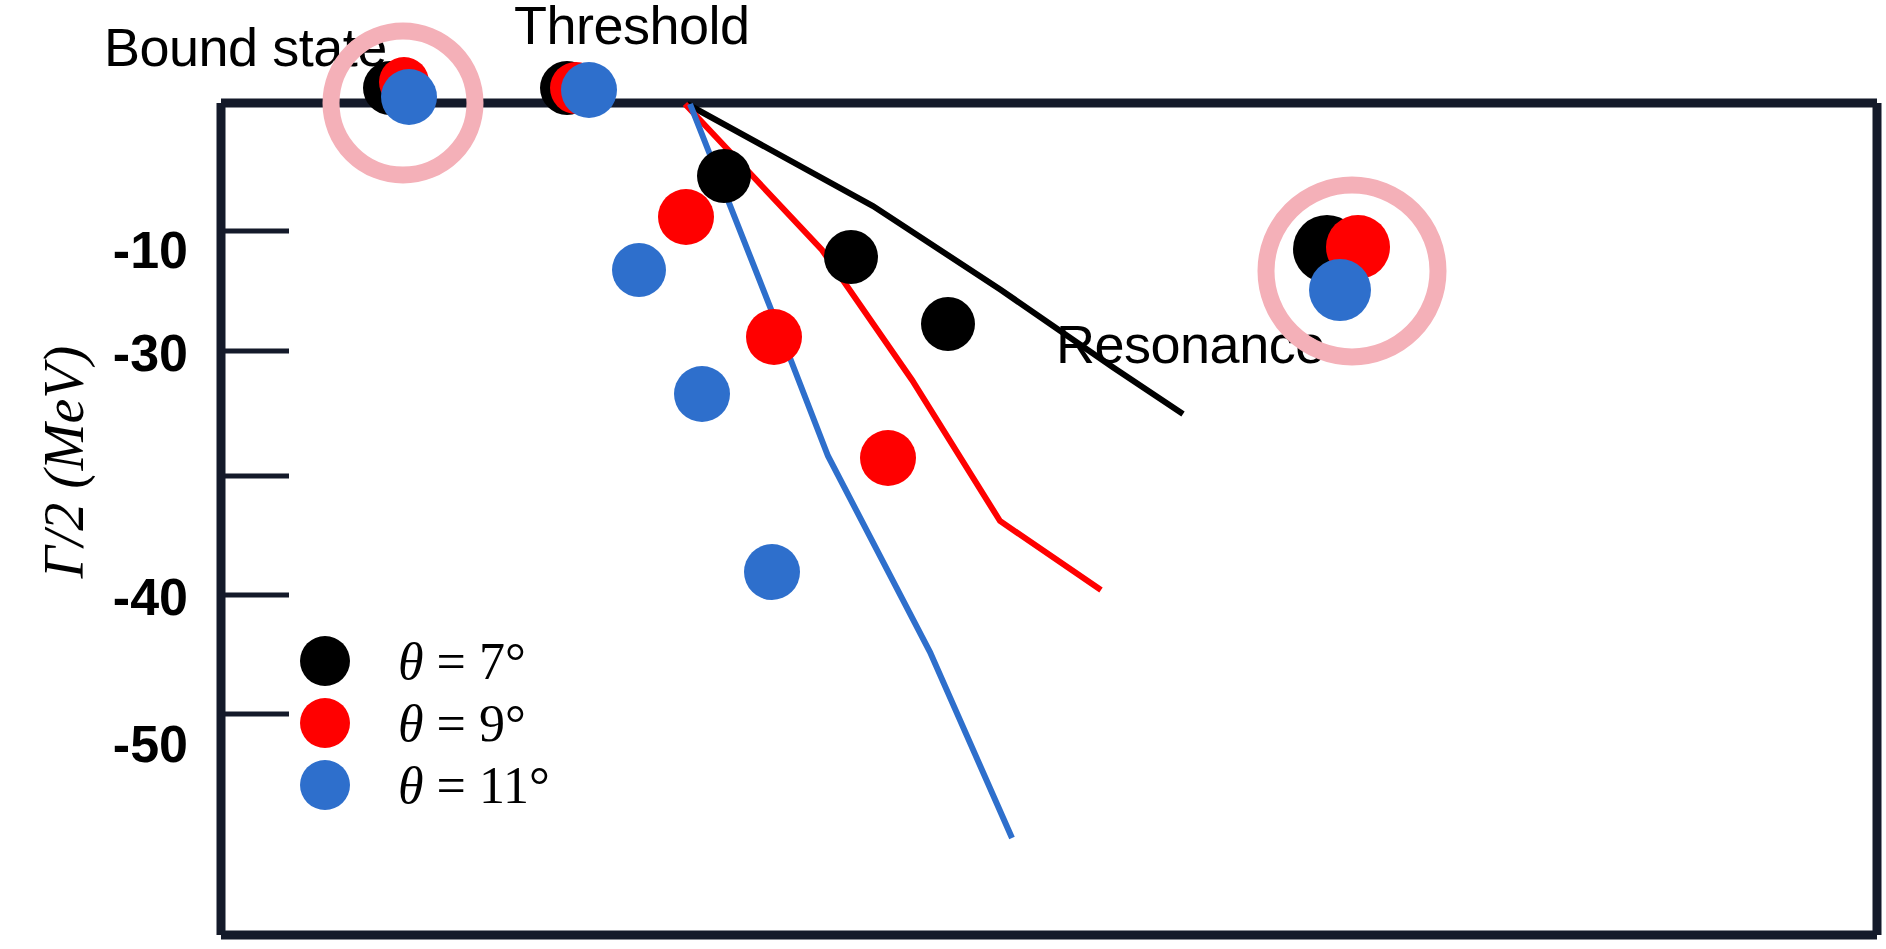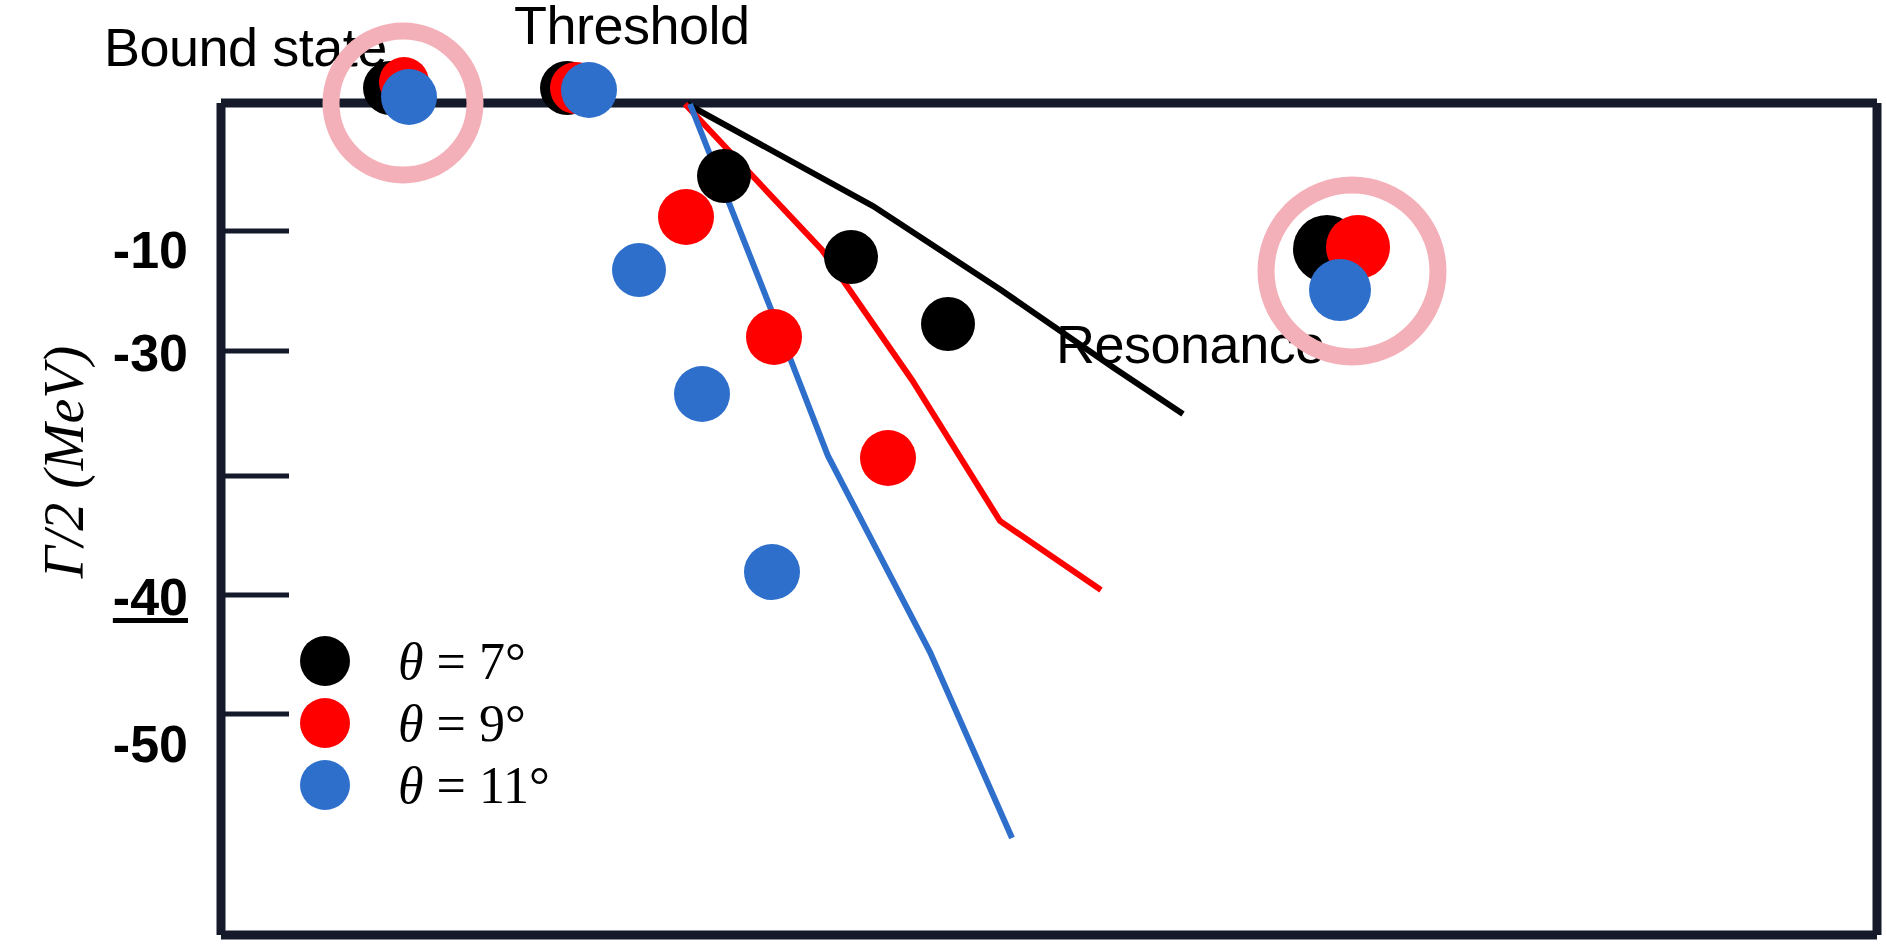--- a/index.html
+++ b/index.html
@@ -89,21 +89,21 @@
   }
   .legend-text .deg { font-style: normal; }
 </style>
 </head>
 <body>
 
 <div id="figure">
 
   <div class="ticklabel" id="tick0" style="left:38px; top:203px;margin-top:17px;">-10</div>
   <div class="ticklabel" id="tick1" style="left:38px; top:323px;">-30</div>
-  <div class="ticklabel" id="tick3" style="left:38px; top:567px;text-decoration:underline;">-40</div>
+  <div class="ticklabel" id="tick3" style="left:38px; top:567px;">-40</div>
   <div class="ticklabel" id="tick4" style="left:38px; top:686px;margin-top:28px;">-50</div>
 
   <div id="ylabel"><span class="upr">Γ</span><span>/2 (MeV)</span></div>
 
   <div class="annot" id="annot-bound">Bound state</div>
   <div class="annot" id="annot-thresh">Threshold</div>
   <div class="annot" id="annot-reson">Resonance</div>
 
   <svg class="svg-layer" viewBox="0 0 1886 949">
 

